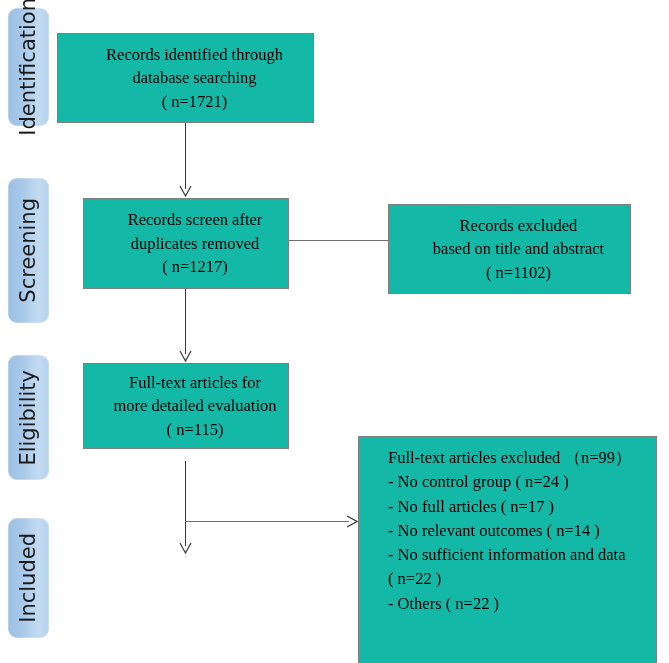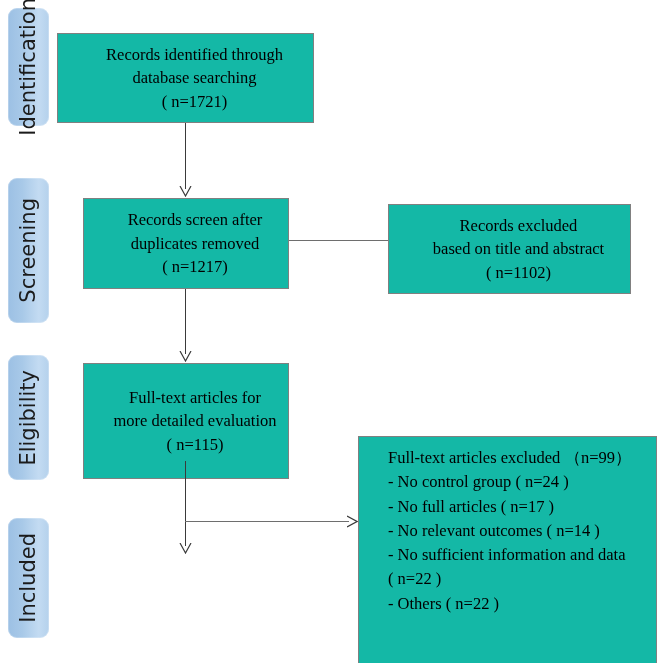--- a/index.html
+++ b/index.html
@@ -124,21 +124,21 @@
 duplicates removed
 ( n=1217)</div>
   </div>
 
   <div class="flow-box" style="left:388px; top:204px; width:243px; height:90px;">
     <div class="box-text">Records excluded
 based on title and abstract
 ( n=1102)</div>
   </div>
 
-  <div class="flow-box" style="left:83px; top:363px; width:206px; height:116px;">
+  <div class="flow-box" style="left:83px; top:363px; width:206px; height:86px;">
     <div class="box-text">Full-text articles for
 more detailed evaluation
 ( n=115)</div>
   </div>
 
   <div class="flow-box left-align" style="left:358px; top:436px; width:299px; height:249px;">
     <div class="box-text">Full-text articles excluded  （n=99）
 - No control group ( n=24 )
 - No full articles ( n=17 )
 - No relevant outcomes ( n=14 )

